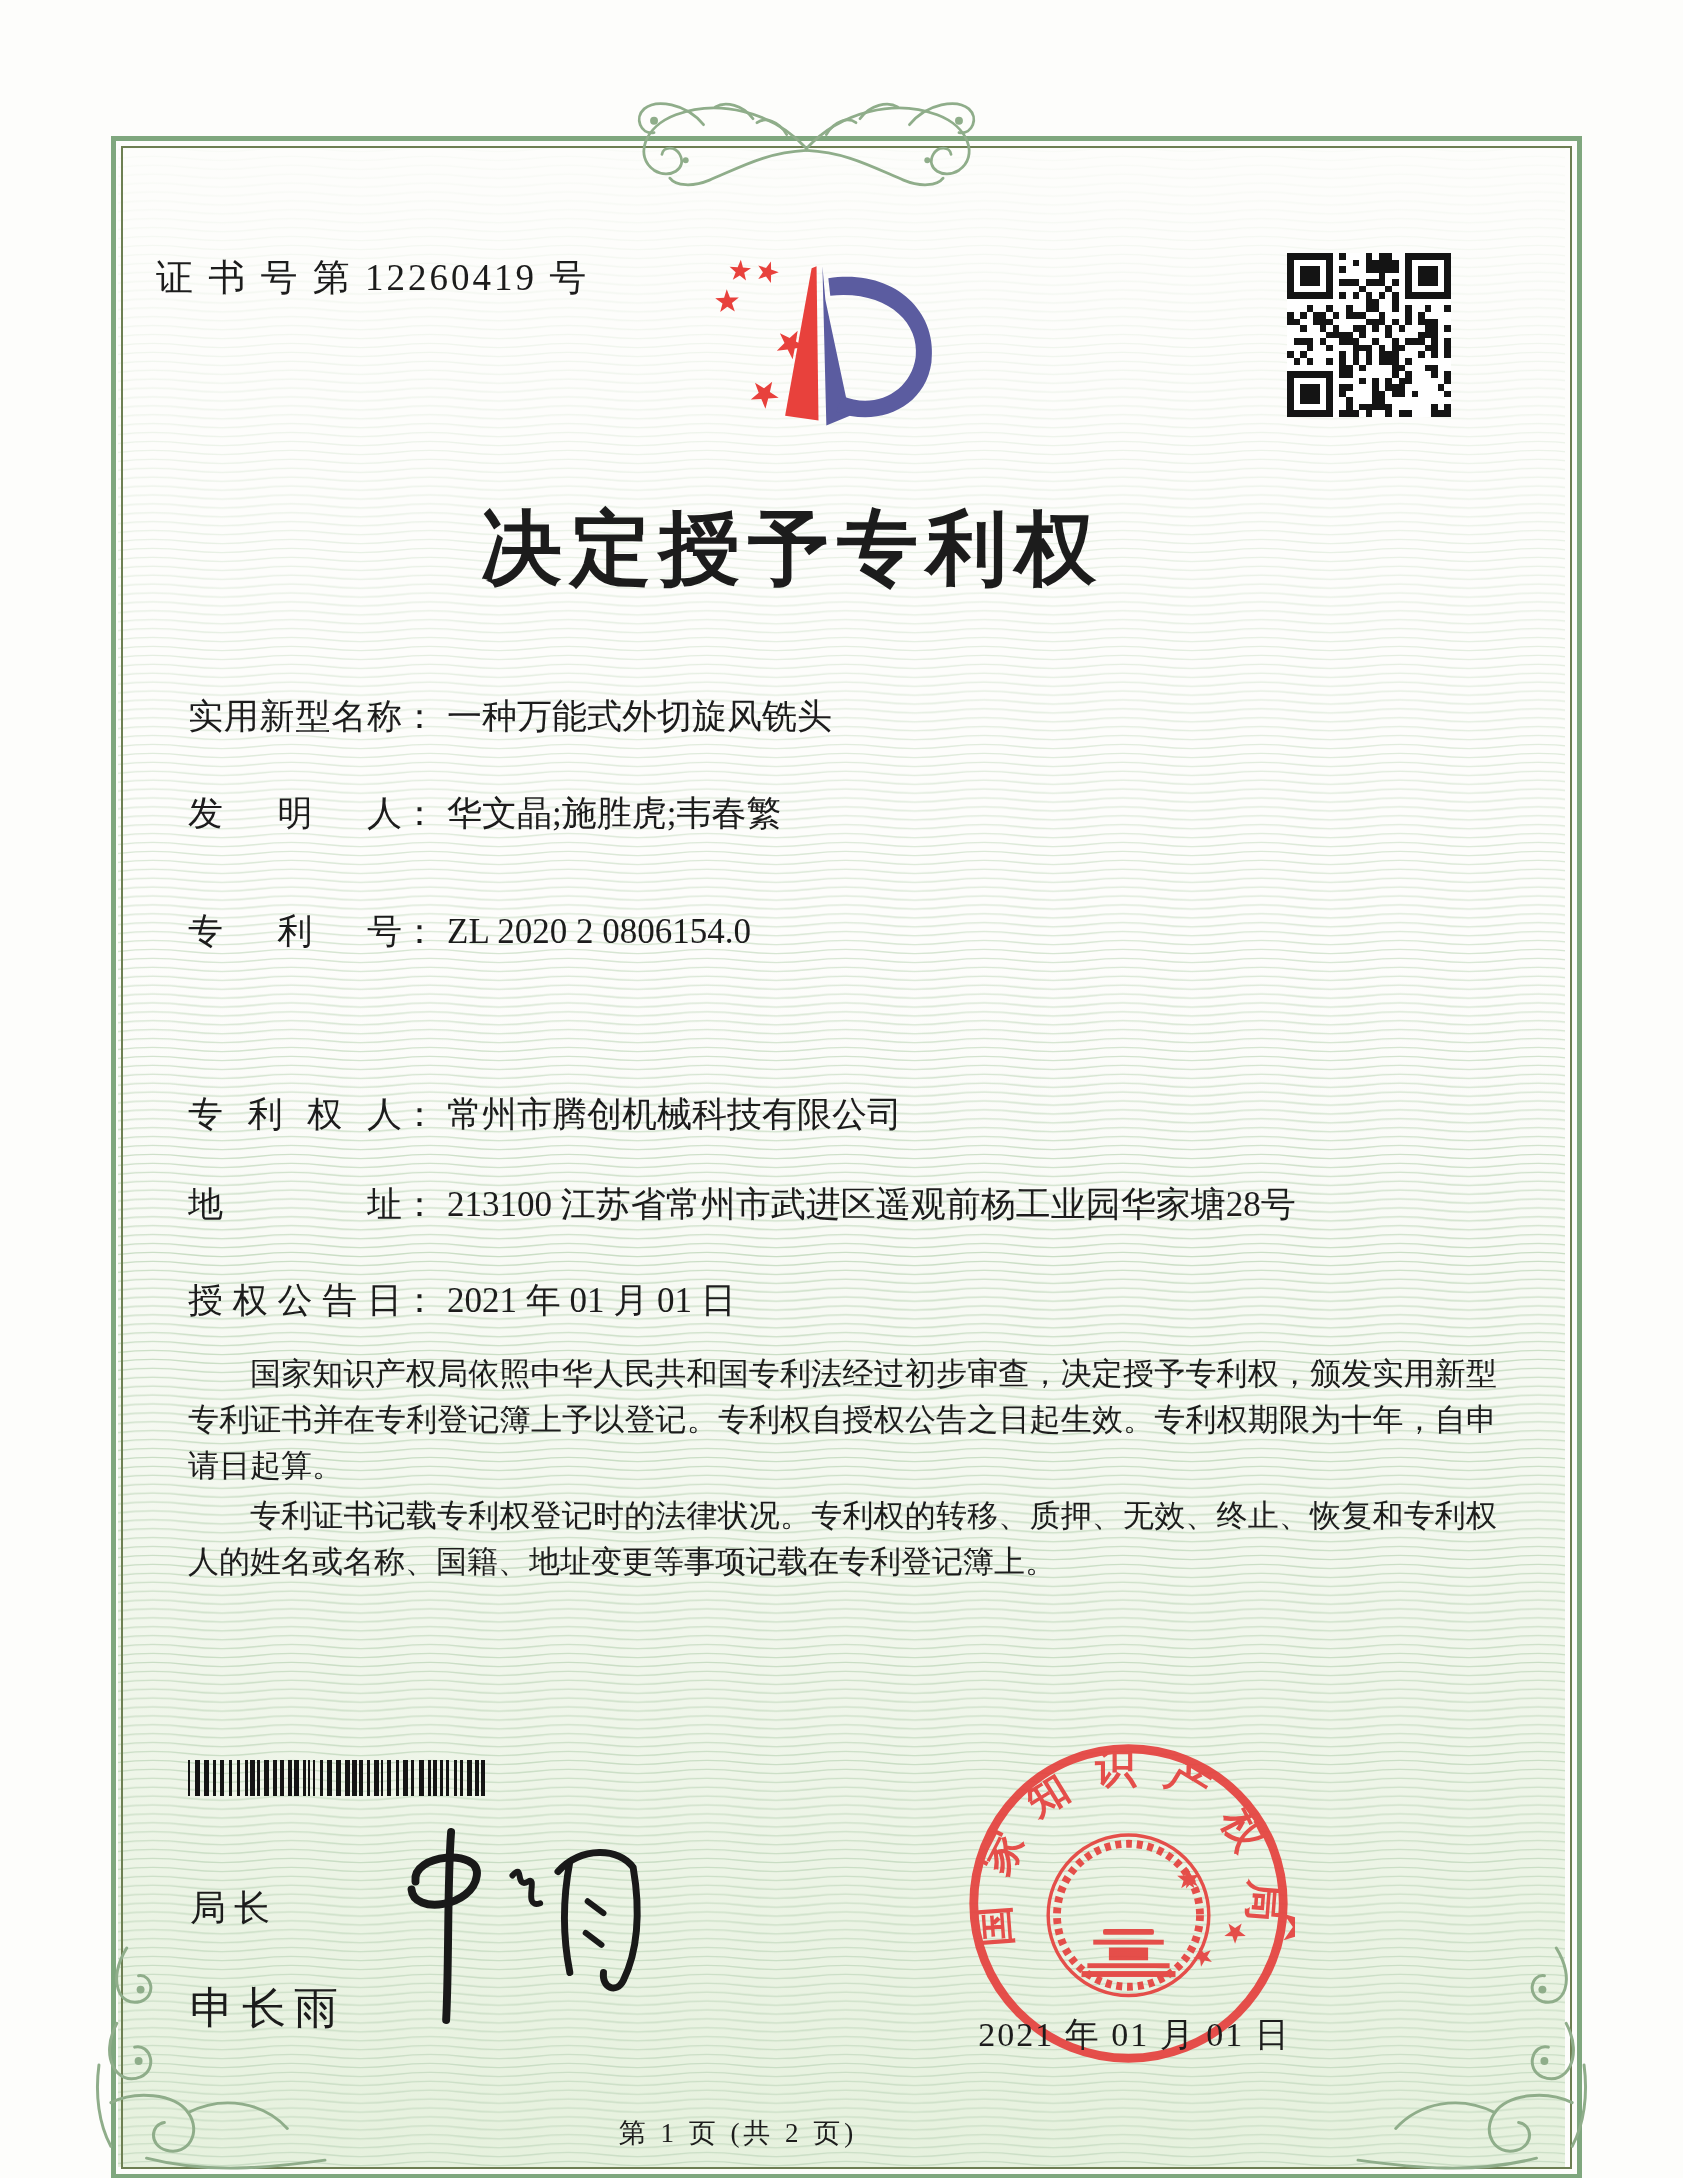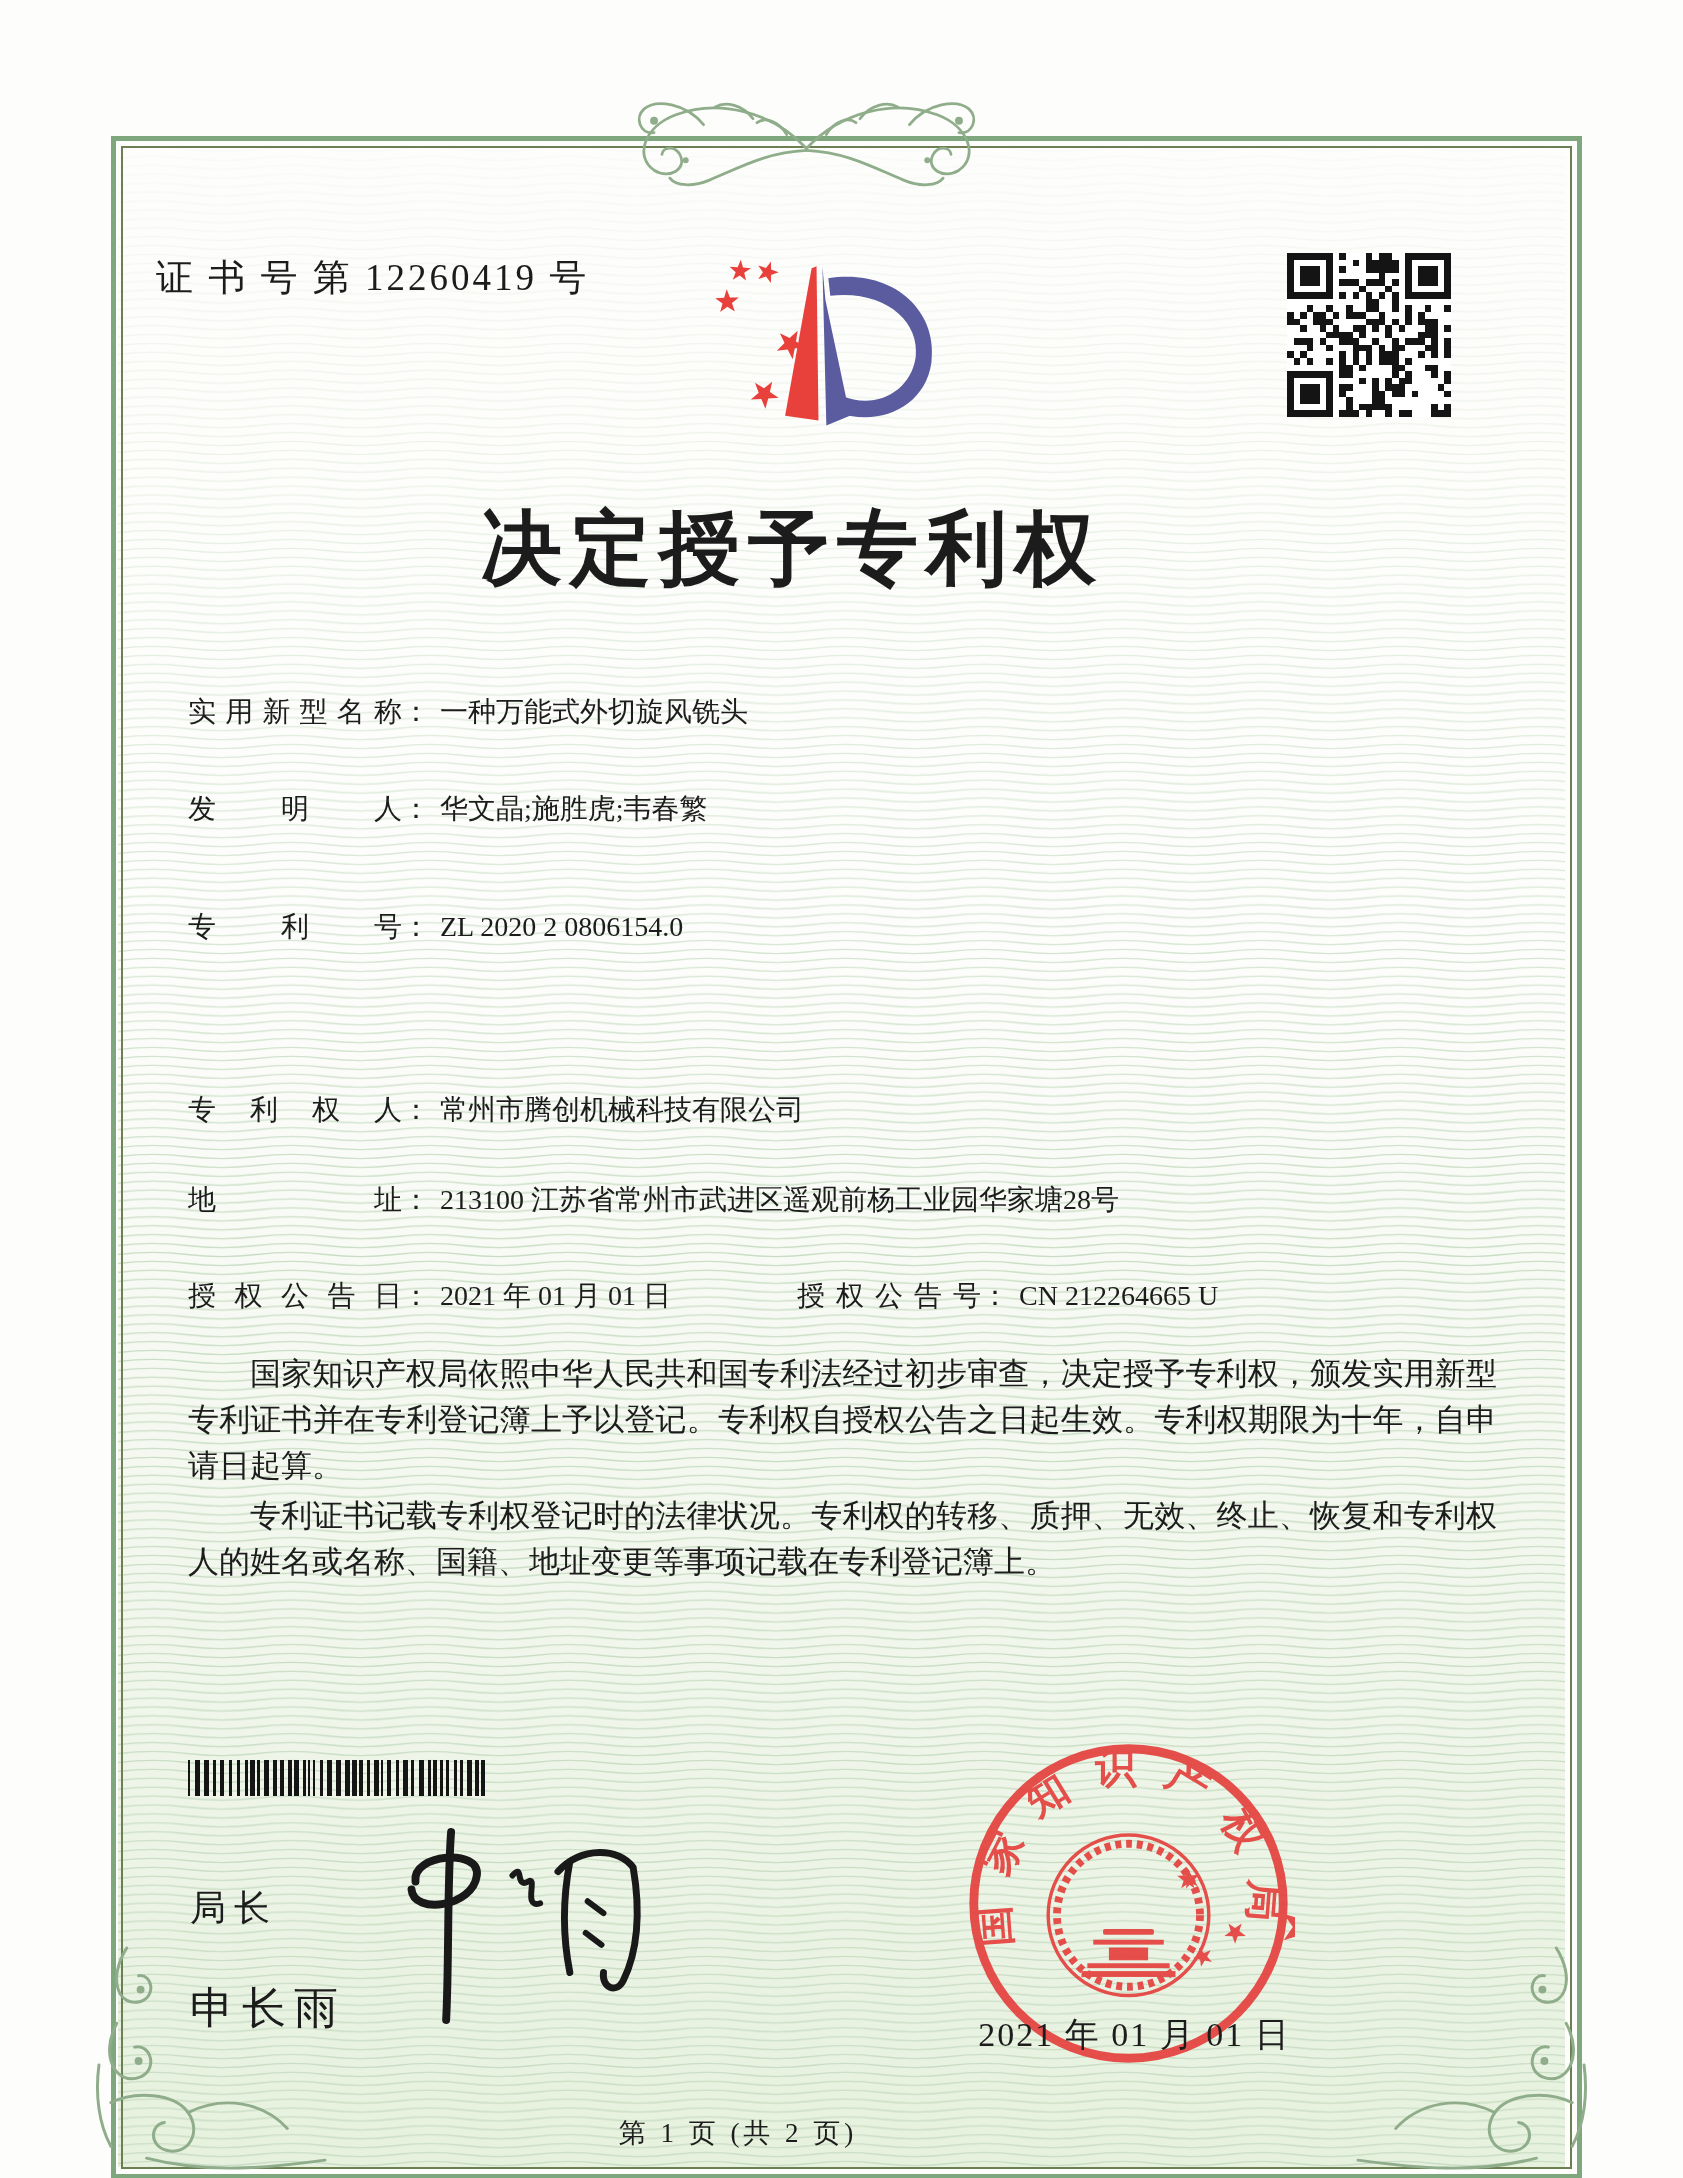--- a/index.html
+++ b/index.html
@@ -10,21 +10,21 @@
   .frame-outer{position:absolute;left:111px;top:136px;width:1461px;height:2033px;
                border:5px solid #7fa77e;z-index:2;pointer-events:none;}
   .frame-inner{position:absolute;left:5px;top:5px;right:5px;bottom:5px;border:2px solid #6d7f52;}
   .waves{left:118px;top:145px;width:1447px;height:2022px;z-index:1;}
   .content{position:absolute;inset:0;z-index:3;}
   .cert-no{left:156px;top:253px;font-size:37px;letter-spacing:3px;}
   .logo{left:681px;top:240px;width:275px;height:203px;}
   .qr{left:1287px;top:253px;width:164px;height:164px;}
   .title{left:50px;top:495px;width:1485px;text-align:center;font-size:81px;font-weight:bold;
          letter-spacing:8px;white-space:nowrap;}
-  .frow{position:absolute;left:188px;white-space:nowrap;font-size:28px;}
+  .frow{position:absolute;left:188px;white-space:nowrap;font-size:35px;}
   .flabel{display:inline-block;width:214px;text-align:justify;text-align-last:justify;vertical-align:bottom;}
   .flabel2{display:inline-block;width:184px;text-align:justify;text-align-last:justify;vertical-align:bottom;}
   .fvalue{padding-left:10px;}
   .g2{position:absolute;left:609px;top:0;white-space:nowrap;}
   .paras{left:188px;top:1351px;width:1309px;font-size:31px;line-height:46px;text-align:justify;}
   .paras p{margin:0 0 4px 0;text-indent:2em;}
   .barcode{left:188px;top:1760px;width:309px;height:36px;}
   .comm-title{left:190px;top:1884px;font-size:36px;letter-spacing:8px;
               font-family:Liberation Mono, monospace;font-weight:500;}
   .comm-name{left:190px;top:1979px;font-size:44px;letter-spacing:8px;
@@ -326,23 +326,20 @@
       <span class="flabel">专利号</span><span>：</span><span class="fvalue">ZL 2020 2 0806154.0</span>
     </div>
     <div class="frow" style="top:1091px">
       <span class="flabel">专利权人</span><span>：</span><span class="fvalue">常州市腾创机械科技有限公司</span>
     </div>
     <div class="frow" style="top:1181px">
       <span class="flabel">地址</span><span>：</span><span class="fvalue">213100 江苏省常州市武进区遥观前杨工业园华家塘28号</span>
     </div>
     <div class="frow" style="top:1277px">
       <span class="flabel">授权公告日</span><span>：</span><span class="fvalue">2021 年 01 月 01 日</span>
-      <span class="g2">
-        <span class="flabel2">授权公告号</span><span>：</span><span class="fvalue">CN 212264665 U</span>
-      </span>
     </div>
 
     <div class="abs paras">
       <p>国家知识产权局依照中华人民共和国专利法经过初步审查，决定授予专利权，颁发实用新型专利证书并在专利登记簿上予以登记。专利权自授权公告之日起生效。专利权期限为十年，自申请日起算。</p>
       <p>专利证书记载专利权登记时的法律状况。专利权的转移、质押、无效、终止、恢复和专利权人的姓名或名称、国籍、地址变更等事项记载在专利登记簿上。</p>
     </div>
 
     <svg class="abs barcode" viewBox="0 0 312 36" preserveAspectRatio="none" shape-rendering="crispEdges">
       <g fill="#141414">
           <rect x="0" y="0" width="2" height="36"></rect>

